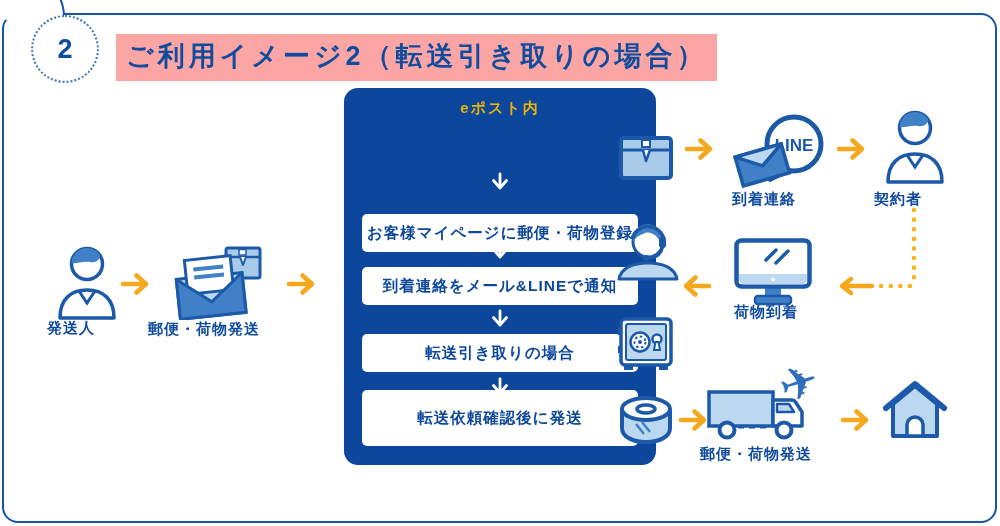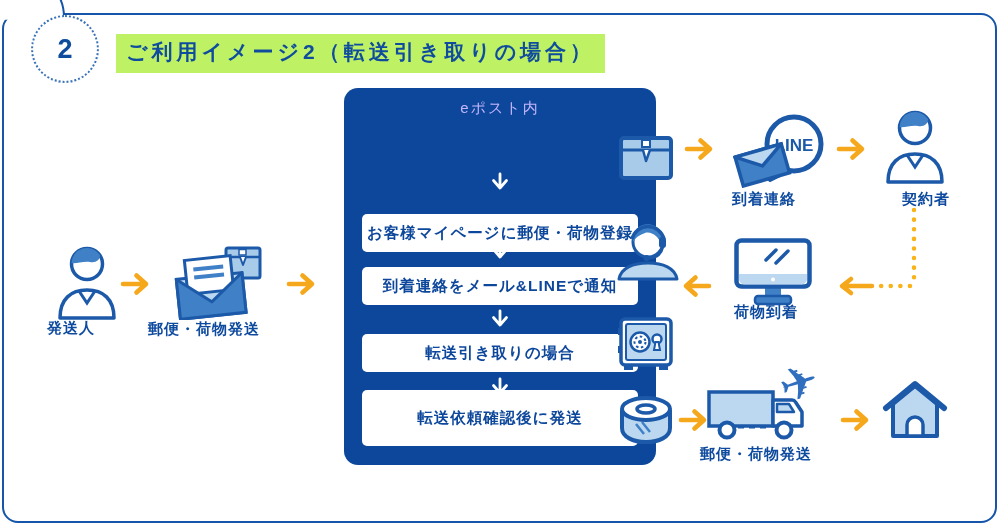--- a/index.html
+++ b/index.html
@@ -5,26 +5,26 @@
   html,body{margin:0;padding:0;background:#fff;}
   .stage{position:relative;width:1000px;height:526px;background:#fff;
          font-family:"Liberation Sans",sans-serif;overflow:hidden;}
   .card{position:absolute;left:2px;top:13px;right:3px;bottom:3px;
         border:2px solid #1655A9;border-radius:16px;background:#fff;}
   .bump{position:absolute;left:-29px;top:-43px;width:86px;height:86px;border-radius:50%;
         background:#fff;border:2px solid #1655A9;clip-path:inset(0 0 47% 0);}
   .badge{position:absolute;left:31px;top:15px;width:64px;height:64px;border-radius:50%;
          border:2px dotted #3A72B8;background:#fff;display:flex;align-items:center;
          justify-content:center;color:#0F4C9E;font-size:27px;font-weight:bold;z-index:3;}
-  .title{position:absolute;left:116px;top:34px;background:#bef264;padding:4px 10px 7px 10px;
-         color:#0F4C9E;font-size:21px;font-weight:bold;letter-spacing:4px;z-index:2;white-space:nowrap;}
+  .title{position:absolute;left:116px;top:34px;background:#fca5a5;padding:4px 10px 7px 10px;
+         color:#0F4C9E;font-size:27px;font-weight:bold;letter-spacing:4px;z-index:2;white-space:nowrap;}
   .epost{position:absolute;left:344px;top:88px;width:312px;height:377px;background:#0D479B;
          border-radius:14px;}
-  .epost-header{position:absolute;top:11px;left:0;width:100%;text-align:center;color:#c4b5fd;
-         font-size:15px;font-weight:normal;letter-spacing:2px;}
+  .epost-header{position:absolute;top:11px;left:0;width:100%;text-align:center;color:#eab308;
+         font-size:15px;font-weight:bold;letter-spacing:2px;}
   .step{position:absolute;left:18px;width:276px;background:#fff;border-radius:5px;
         display:flex;align-items:center;justify-content:center;color:#0D479B;
         font-size:15.5px;font-weight:bold;letter-spacing:1px;white-space:nowrap;}
   .darrow{position:absolute;left:0;width:100%;display:flex;justify-content:center;}
   .label{position:absolute;color:#0E4A9E;font-size:15px;font-weight:bold;text-align:left;
          letter-spacing:1px;white-space:nowrap;font-family:Liberation Mono, monospace;}
   .arrow{position:absolute;width:32px;height:24px;}
   .arrow.left{transform:scaleX(-1);}
   .icon{position:absolute;}
   .plane{position:absolute;left:770px;top:354px;width:58px;height:58px;color:#2F6FBE;
@@ -172,21 +172,21 @@
   <svg class="arrow" style="left:836px;top:137px" viewBox="0 0 32 24">
       <use href="#ar"></use>
     </svg>
 
   <svg class="icon" style="left:884px;top:106px" width="62" height="78" viewBox="0 0 62 78">
     <circle cx="31" cy="22" r="15.5" fill="#fff" stroke="#1C5AA9" stroke-width="3.5"></circle>
     <path d="M15.5 21 A15.5 15.5 0 0 1 44 13 C44 18 40 21 34 20 C27 19 20 22 15.5 21 Z" fill="#3F80C6"></path>
     <path d="M4 76 C4 57 15 48 31 48 C47 48 58 57 58 76 Z" fill="#fff" stroke="#1C5AA9" stroke-width="3.5" stroke-linejoin="round"></path>
     <path d="M23 49 L31 61 L39 49" fill="none" stroke="#1C5AA9" stroke-width="3"></path>
   </svg>
-  <div class="label" style="left:902px;top:190px;width:84px">契約者</div>
+  <div class="label" style="left:874px;top:190px;width:84px">契約者</div>
 
   <svg class="icon" style="left:828px;top:202px" width="96" height="96" viewBox="0 0 96 96">
     <path d="M86 8 V78" stroke="#F9B218" stroke-width="4.5" stroke-linecap="round" stroke-dasharray="0.1 9.5" fill="none"></path>
     <path d="M82 84 H52" stroke="#F9B218" stroke-width="4.5" stroke-linecap="round" stroke-dasharray="0.1 9.5" fill="none"></path>
     <path d="M44 84 H16 M23 77 L14 84 L23 91" stroke="#F6A81C" stroke-width="4.5" fill="none" stroke-linecap="round" stroke-linejoin="round"></path>
   </svg>
 
   <svg class="arrow left" style="left:680px;top:274px" viewBox="0 0 32 24">
       <use href="#ar"></use>
     </svg>

